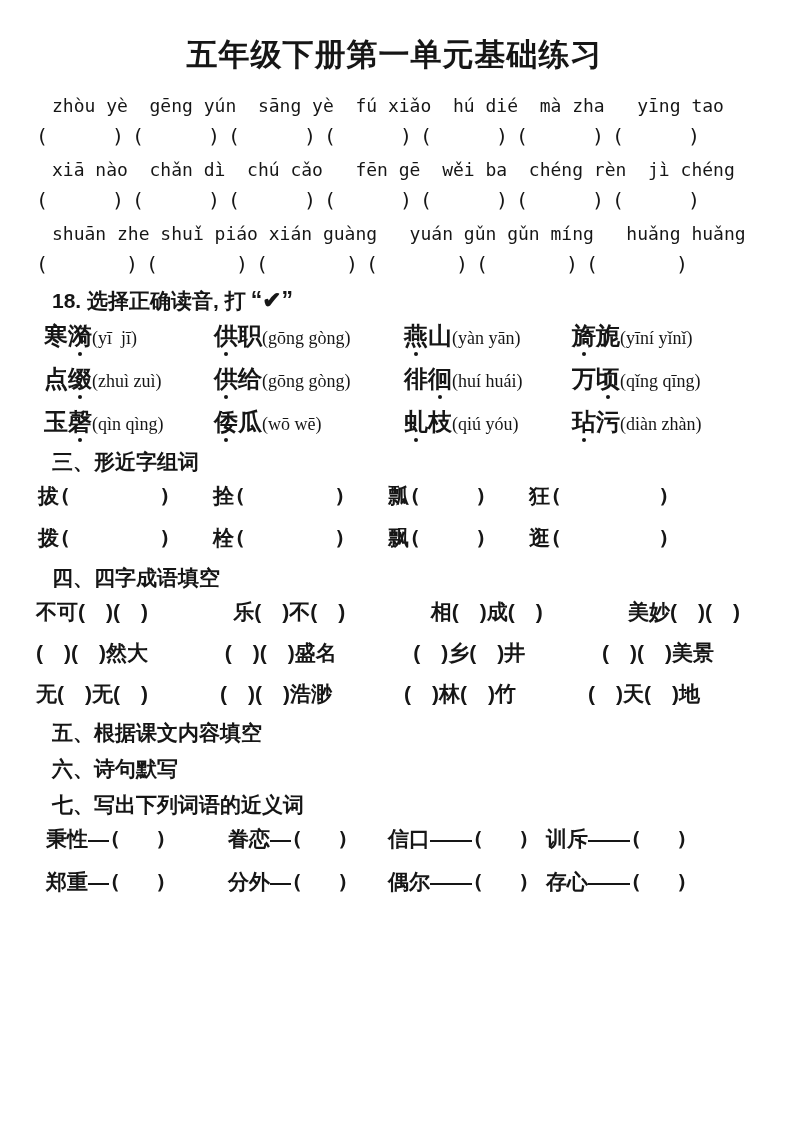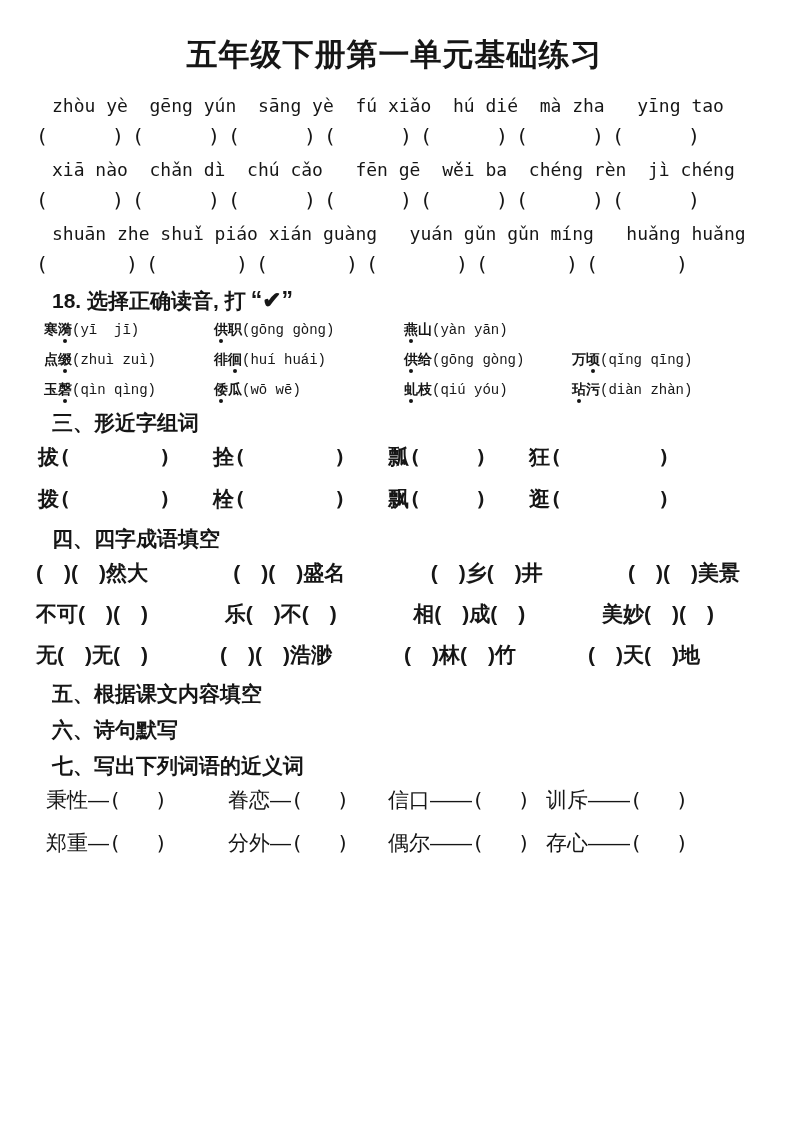--- a/index.html
+++ b/index.html
@@ -29,39 +29,39 @@
     font-family:"DejaVu Sans Mono",monospace;font-size:20px;line-height:26px;
   }
   .blank{display:inline-flex;justify-content:space-between;align-items:baseline}
 
   
   .pron-row{
     display:grid;grid-template-columns:170px 190px 168px auto;
     padding-left:8px;margin-bottom:11px;align-items:baseline;
   }
   .pron-item{white-space:nowrap}
-  .pron-word{font-size:14px;font-weight:600}
+  .pron-word{font-size:24px;font-weight:600}
   .pron-word .word-ch{position:relative;display:inline-block}
   .pron-word .dotted::after{
     content:"";position:absolute;left:50%;bottom:-4px;
     width:4px;height:4px;border-radius:50%;background:#161616;
     transform:translateX(-50%);
   }
   .pron-pinyin{
-    font-family:Liberation Mono, monospace;font-size:14px;white-space:pre;
+    font-family:Liberation Serif, serif;font-size:18px;white-space:pre;
   }
 
   
   .cell-row{
     display:flex;gap:42px;font-size:21px;font-weight:600;
     margin-bottom:12px;align-items:baseline;padding-left:2px;line-height:30px;
   }
   .syn-row{
     display:grid;grid-template-columns:182px 160px 158px auto;
-    font-size:21px;font-weight:400;margin-bottom:13px;
+    font-size:21px;font-weight:700;margin-bottom:13px;
     align-items:baseline;padding-left:10px;line-height:30px;
   }
   .cell{display:inline-flex;align-items:baseline;white-space:nowrap}
   .cell .blank,.blank.paren-blank{
     font-family:"DejaVu Sans Mono",monospace;font-size:20px;
   }
 
   
   .idiom-row{
     display:flex;justify-content:space-between;
@@ -181,25 +181,26 @@
 
   <section data-name="section-pronunciation">
     <div class="heading" data-name="heading-pronunciation">
       <span data-name="heading-pronunciation-text">18. 选择正确读音, 打</span><span class="check" data-name="checkmark-icon">“✔”</span>
     </div>
     <div data-name="pronunciation-rows">
         <div class="pron-row" data-name="pronunciation-row">
           <span class="pron-item" data-name="pronunciation-item"><span class="pron-word" data-name="tested-word"><span class="word-ch" data-name="word-char">寒</span><span class="word-ch dotted" data-name="word-char">漪</span></span><span class="pron-pinyin" data-name="pinyin-options">(yī  jī)</span></span>
           <span class="pron-item" data-name="pronunciation-item"><span class="pron-word" data-name="tested-word"><span class="word-ch dotted" data-name="word-char">供</span><span class="word-ch" data-name="word-char">职</span></span><span class="pron-pinyin" data-name="pinyin-options">(gōng gòng)</span></span>
           <span class="pron-item" data-name="pronunciation-item"><span class="pron-word" data-name="tested-word"><span class="word-ch dotted" data-name="word-char">燕</span><span class="word-ch" data-name="word-char">山</span></span><span class="pron-pinyin" data-name="pinyin-options">(yàn yān)</span></span>
+          <span class="pron-item" data-name="pronunciation-item"><span class="pron-word" data-name="tested-word"><span class="word-ch dotted" data-name="word-char">旖</span><span class="word-ch" data-name="word-char">旎</span></span><span class="pron-pinyin" data-name="pinyin-options">(yīní yǐnǐ)</span></span>
         </div>
         <div class="pron-row" data-name="pronunciation-row">
           <span class="pron-item" data-name="pronunciation-item"><span class="pron-word" data-name="tested-word"><span class="word-ch" data-name="word-char">点</span><span class="word-ch dotted" data-name="word-char">缀</span></span><span class="pron-pinyin" data-name="pinyin-options">(zhuì zuì)</span></span>
+          <span class="pron-item" data-name="pronunciation-item"><span class="pron-word" data-name="tested-word"><span class="word-ch dotted" data-name="word-char">供</span><span class="word-ch" data-name="word-char">给</span></span><span class="pron-pinyin" data-name="pinyin-options">(gōng gòng)</span></span>
           <span class="pron-item" data-name="pronunciation-item"><span class="pron-word" data-name="tested-word"><span class="word-ch" data-name="word-char">徘</span><span class="word-ch dotted" data-name="word-char">徊</span></span><span class="pron-pinyin" data-name="pinyin-options">(huí huái)</span></span>
-          <span class="pron-item" data-name="pronunciation-item"><span class="pron-word" data-name="tested-word"><span class="word-ch dotted" data-name="word-char">供</span><span class="word-ch" data-name="word-char">给</span></span><span class="pron-pinyin" data-name="pinyin-options">(gōng gòng)</span></span>
           <span class="pron-item" data-name="pronunciation-item"><span class="pron-word" data-name="tested-word"><span class="word-ch" data-name="word-char">万</span><span class="word-ch dotted" data-name="word-char">顷</span></span><span class="pron-pinyin" data-name="pinyin-options">(qǐng qīng)</span></span>
         </div>
         <div class="pron-row" data-name="pronunciation-row">
           <span class="pron-item" data-name="pronunciation-item"><span class="pron-word" data-name="tested-word"><span class="word-ch" data-name="word-char">玉</span><span class="word-ch dotted" data-name="word-char">磬</span></span><span class="pron-pinyin" data-name="pinyin-options">(qìn qìng)</span></span>
           <span class="pron-item" data-name="pronunciation-item"><span class="pron-word" data-name="tested-word"><span class="word-ch dotted" data-name="word-char">倭</span><span class="word-ch" data-name="word-char">瓜</span></span><span class="pron-pinyin" data-name="pinyin-options">(wō wē)</span></span>
           <span class="pron-item" data-name="pronunciation-item"><span class="pron-word" data-name="tested-word"><span class="word-ch dotted" data-name="word-char">虬</span><span class="word-ch" data-name="word-char">枝</span></span><span class="pron-pinyin" data-name="pinyin-options">(qiú yóu)</span></span>
           <span class="pron-item" data-name="pronunciation-item"><span class="pron-word" data-name="tested-word"><span class="word-ch dotted" data-name="word-char">玷</span><span class="word-ch" data-name="word-char">污</span></span><span class="pron-pinyin" data-name="pinyin-options">(diàn zhàn)</span></span>
         </div>
       </div>
   </section>
@@ -267,30 +268,30 @@
             </span>
           </span>
         </div>
       </div>
   </section>
 
   <section data-name="section-idioms">
     <div class="heading" data-name="heading-idioms">四、四字成语填空</div>
     <div data-name="idiom-rows">
         <div class="idiom-row" data-name="idiom-row">
+          <span class="idiom" data-name="idiom-blank-item">不可(　)(　)</span>
+          <span class="idiom" data-name="idiom-blank-item">乐(　)不(　)</span>
+          <span class="idiom" data-name="idiom-blank-item">相(　)成(　)</span>
+          <span class="idiom" data-name="idiom-blank-item">美妙(　)(　)</span>
+        </div>
+        <div class="idiom-row" data-name="idiom-row">
           <span class="idiom" data-name="idiom-blank-item">(　)(　)然大</span>
           <span class="idiom" data-name="idiom-blank-item">(　)(　)盛名</span>
           <span class="idiom" data-name="idiom-blank-item">(　)乡(　)井</span>
           <span class="idiom" data-name="idiom-blank-item">(　)(　)美景</span>
-        </div>
-        <div class="idiom-row" data-name="idiom-row">
-          <span class="idiom" data-name="idiom-blank-item">不可(　)(　)</span>
-          <span class="idiom" data-name="idiom-blank-item">乐(　)不(　)</span>
-          <span class="idiom" data-name="idiom-blank-item">相(　)成(　)</span>
-          <span class="idiom" data-name="idiom-blank-item">美妙(　)(　)</span>
         </div>
         <div class="idiom-row" data-name="idiom-row">
           <span class="idiom" data-name="idiom-blank-item">无(　)无(　)</span>
           <span class="idiom" data-name="idiom-blank-item">(　)(　)浩渺</span>
           <span class="idiom" data-name="idiom-blank-item">(　)林(　)竹</span>
           <span class="idiom" data-name="idiom-blank-item">(　)天(　)地</span>
         </div>
       </div>
   </section>
 

